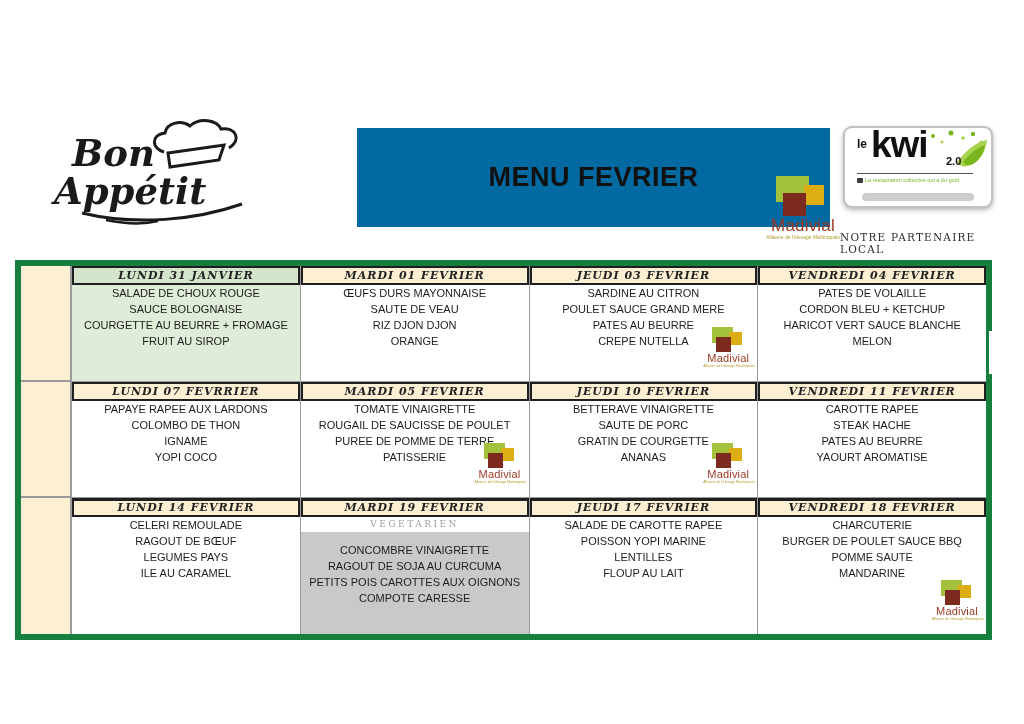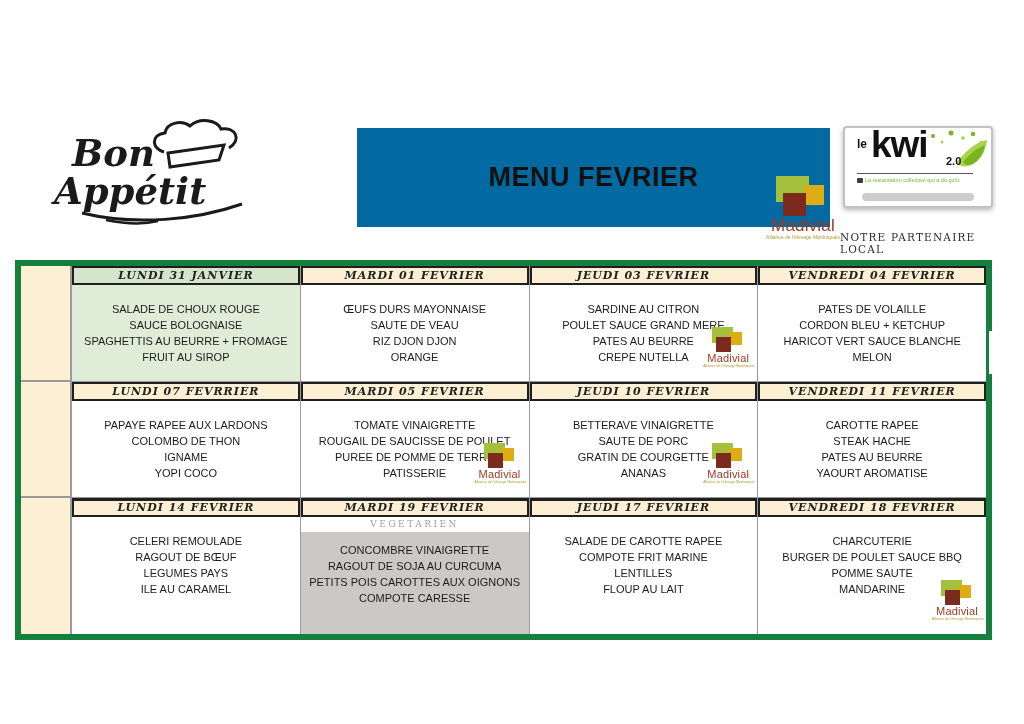--- a/index.html
+++ b/index.html
@@ -15,21 +15,21 @@
   
   .title-box {
     position:absolute; left:357px; top:128px; width:473px; height:99px;
     background:#0369a1; display:flex; align-items:center; justify-content:center;
     font-size:27px; font-weight:bold; letter-spacing:.5px; color:#111;
   }
 
   
   .kwi-box {
     position:absolute; left:843px; top:126px; width:150px; height:82px;
-    background:#fff; border:2px solid #c2c2c2; border-radius:4px;
+    background:#fff; border:2px solid #c2c2c2; border-radius:9px;
     box-shadow:0 2px 5px rgba(0,0,0,.3); box-sizing:border-box;
   }
   .kwi-le { position:absolute; left:12px; top:9px; font-size:12px; font-weight:bold; color:#111; }
   .kwi-name { position:absolute; left:26px; top:-4px; font-size:37px; font-weight:bold; letter-spacing:-1px; color:#111; }
   .kwi-ver { position:absolute; left:101px; top:27px; font-size:11px; font-weight:bold; color:#111; }
   .kwi-art { position:absolute; left:0; top:0; width:146px; height:50px; }
   .kwi-underline { position:absolute; left:12px; top:45px; width:116px; height:1px; background:#555; }
   .kwi-tagline { position:absolute; left:12px; top:49px; font-size:5.5px; color:#76b82a; white-space:nowrap; }
   .kwi-tag-icon { display:inline-block; width:6px; height:5px; background:#3d3d3d; border-radius:1px; margin-right:2px; vertical-align:middle; }
   .kwi-base { position:absolute; left:17px; bottom:5px; width:112px; height:8px; background:#cdcdcd; border-radius:4px; }
@@ -84,21 +84,21 @@
     height:15px; line-height:15px; background:#fcefd3;
     border:2px solid #1f1f1f; text-align:center;
     font-family:"DejaVu Serif", serif; font-style:italic; font-weight:bold;
     font-size:11px; letter-spacing:1px; color:#222; box-sizing:content-box;
     overflow:hidden; white-space:nowrap;
   }
   .week.w3 .day-header { border-top-width:3px; height:14px; line-height:14px; }
   .day-content {
     flex:1; position:relative; background:#fff;
     border-bottom:1px solid #9a9a9a; text-align:center;
-    padding-top:16px; box-sizing:border-box;
+    padding-top:0; box-sizing:border-box;
   }
   .week.w3 .day-content { border-bottom:none; }
   .menu-item { font-size:11px; line-height:16px; color:#1c1c1c; white-space:nowrap; }
   .green-h { background:#d5e5cc; }
   .green-c { background:#dfecd7; }
   .gray-c  { background:#cbc8c8; padding-top:0; }
   .veg-strip {
     height:15px; line-height:15px; background:#fff; color:#9e9e9e;
     font-size:9px; letter-spacing:2.5px; margin-bottom:10px;
     font-family:"DejaVu Serif", serif;
@@ -154,21 +154,21 @@
 
 <div class="menu-table">
 
   <div class="week">
     <div class="side-cell"></div>
     <div class="day">
       <div class="day-header green-h">LUNDI 31 JANVIER</div>
       <div class="day-content green-c">
         <div class="menu-item">SALADE DE CHOUX ROUGE</div>
         <div class="menu-item">SAUCE BOLOGNAISE</div>
-        <div class="menu-item">SPAGHETTIS AU BEURRE + FROMAGE</div>
+        <div class="menu-item">COURGETTE AU BEURRE + FROMAGE</div>
         <div class="menu-item">FRUIT AU SIROP</div>
       </div>
     </div>
     <div class="day">
       <div class="day-header">MARDI 01 FEVRIER</div>
       <div class="day-content">
         <div class="menu-item">ŒUFS DURS MAYONNAISE</div>
         <div class="menu-item">SAUTE DE VEAU</div>
         <div class="menu-item">RIZ DJON DJON</div>
         <div class="menu-item">ORANGE</div>
@@ -273,21 +273,21 @@
         <div class="menu-item">CONCOMBRE VINAIGRETTE</div>
         <div class="menu-item">RAGOUT DE SOJA AU CURCUMA</div>
         <div class="menu-item">PETITS POIS CAROTTES AUX OIGNONS</div>
         <div class="menu-item">COMPOTE CARESSE</div>
       </div>
     </div>
     <div class="day">
       <div class="day-header">JEUDI 17 FEVRIER</div>
       <div class="day-content">
         <div class="menu-item">SALADE DE CAROTTE RAPEE</div>
-        <div class="menu-item">COMPOTE FRIT MARINE</div>
+        <div class="menu-item">POISSON YOPI MARINE</div>
         <div class="menu-item">LENTILLES</div>
         <div class="menu-item">FLOUP AU LAIT</div>
       </div>
     </div>
     <div class="day last">
       <div class="day-header">VENDREDI 18 FEVRIER</div>
       <div class="day-content">
         <div class="menu-item">CHARCUTERIE</div>
         <div class="menu-item">BURGER DE POULET SAUCE BBQ</div>
         <div class="menu-item">POMME SAUTE</div>

